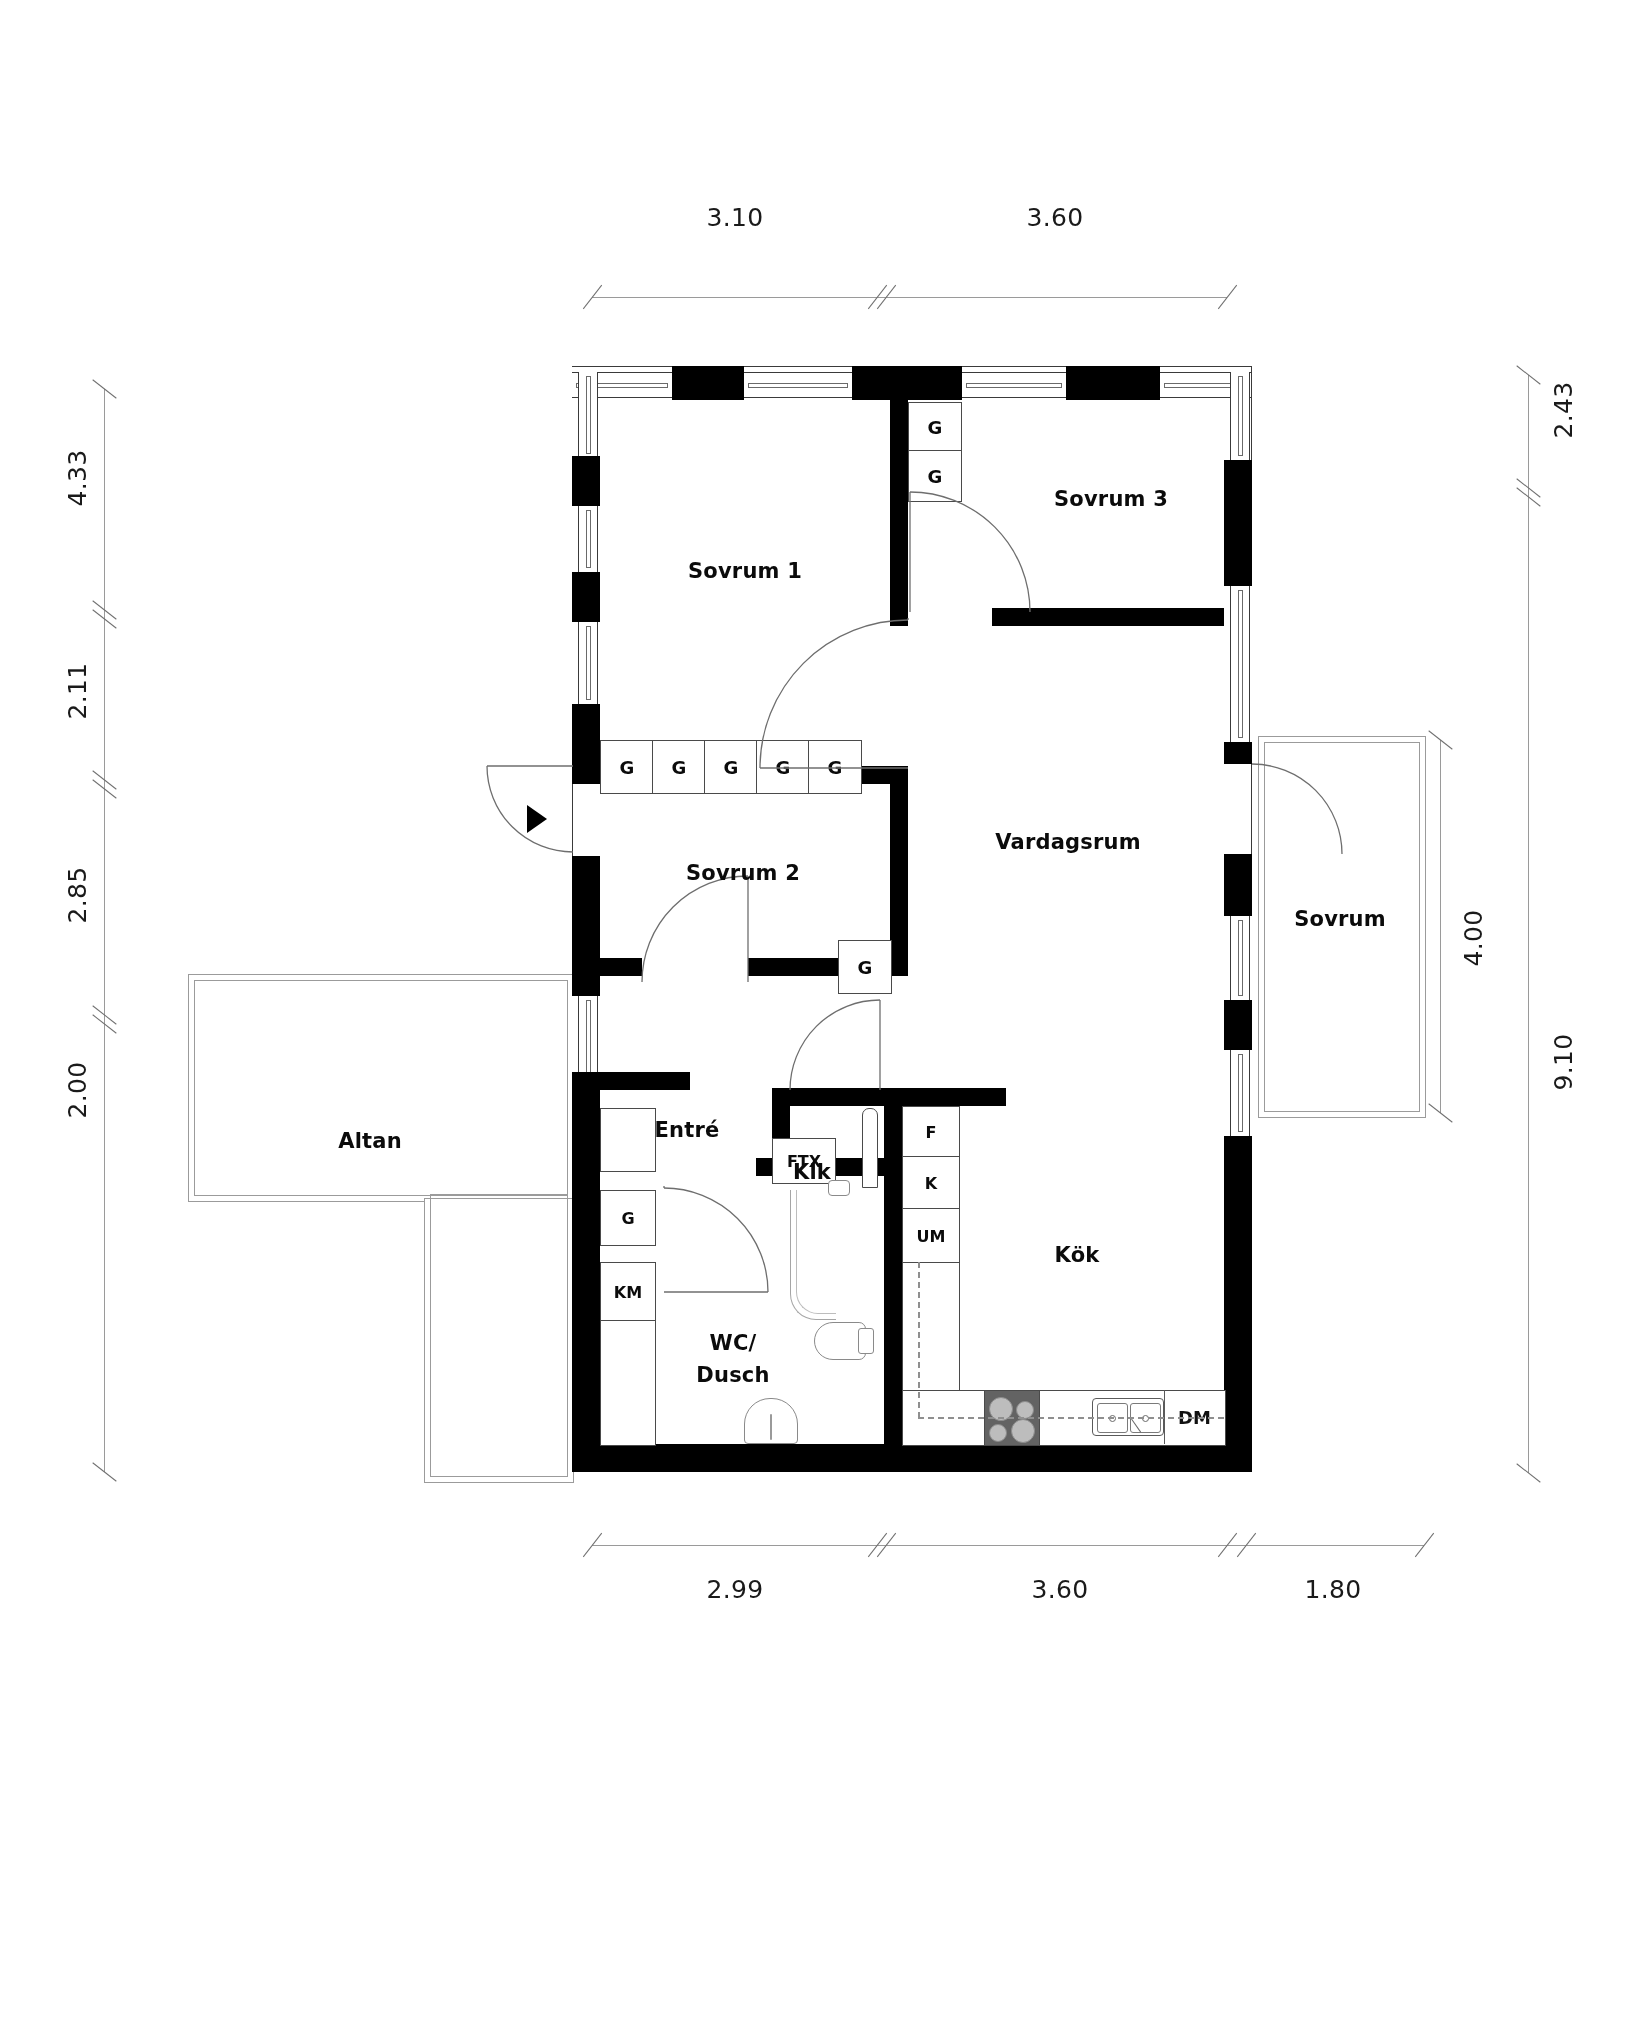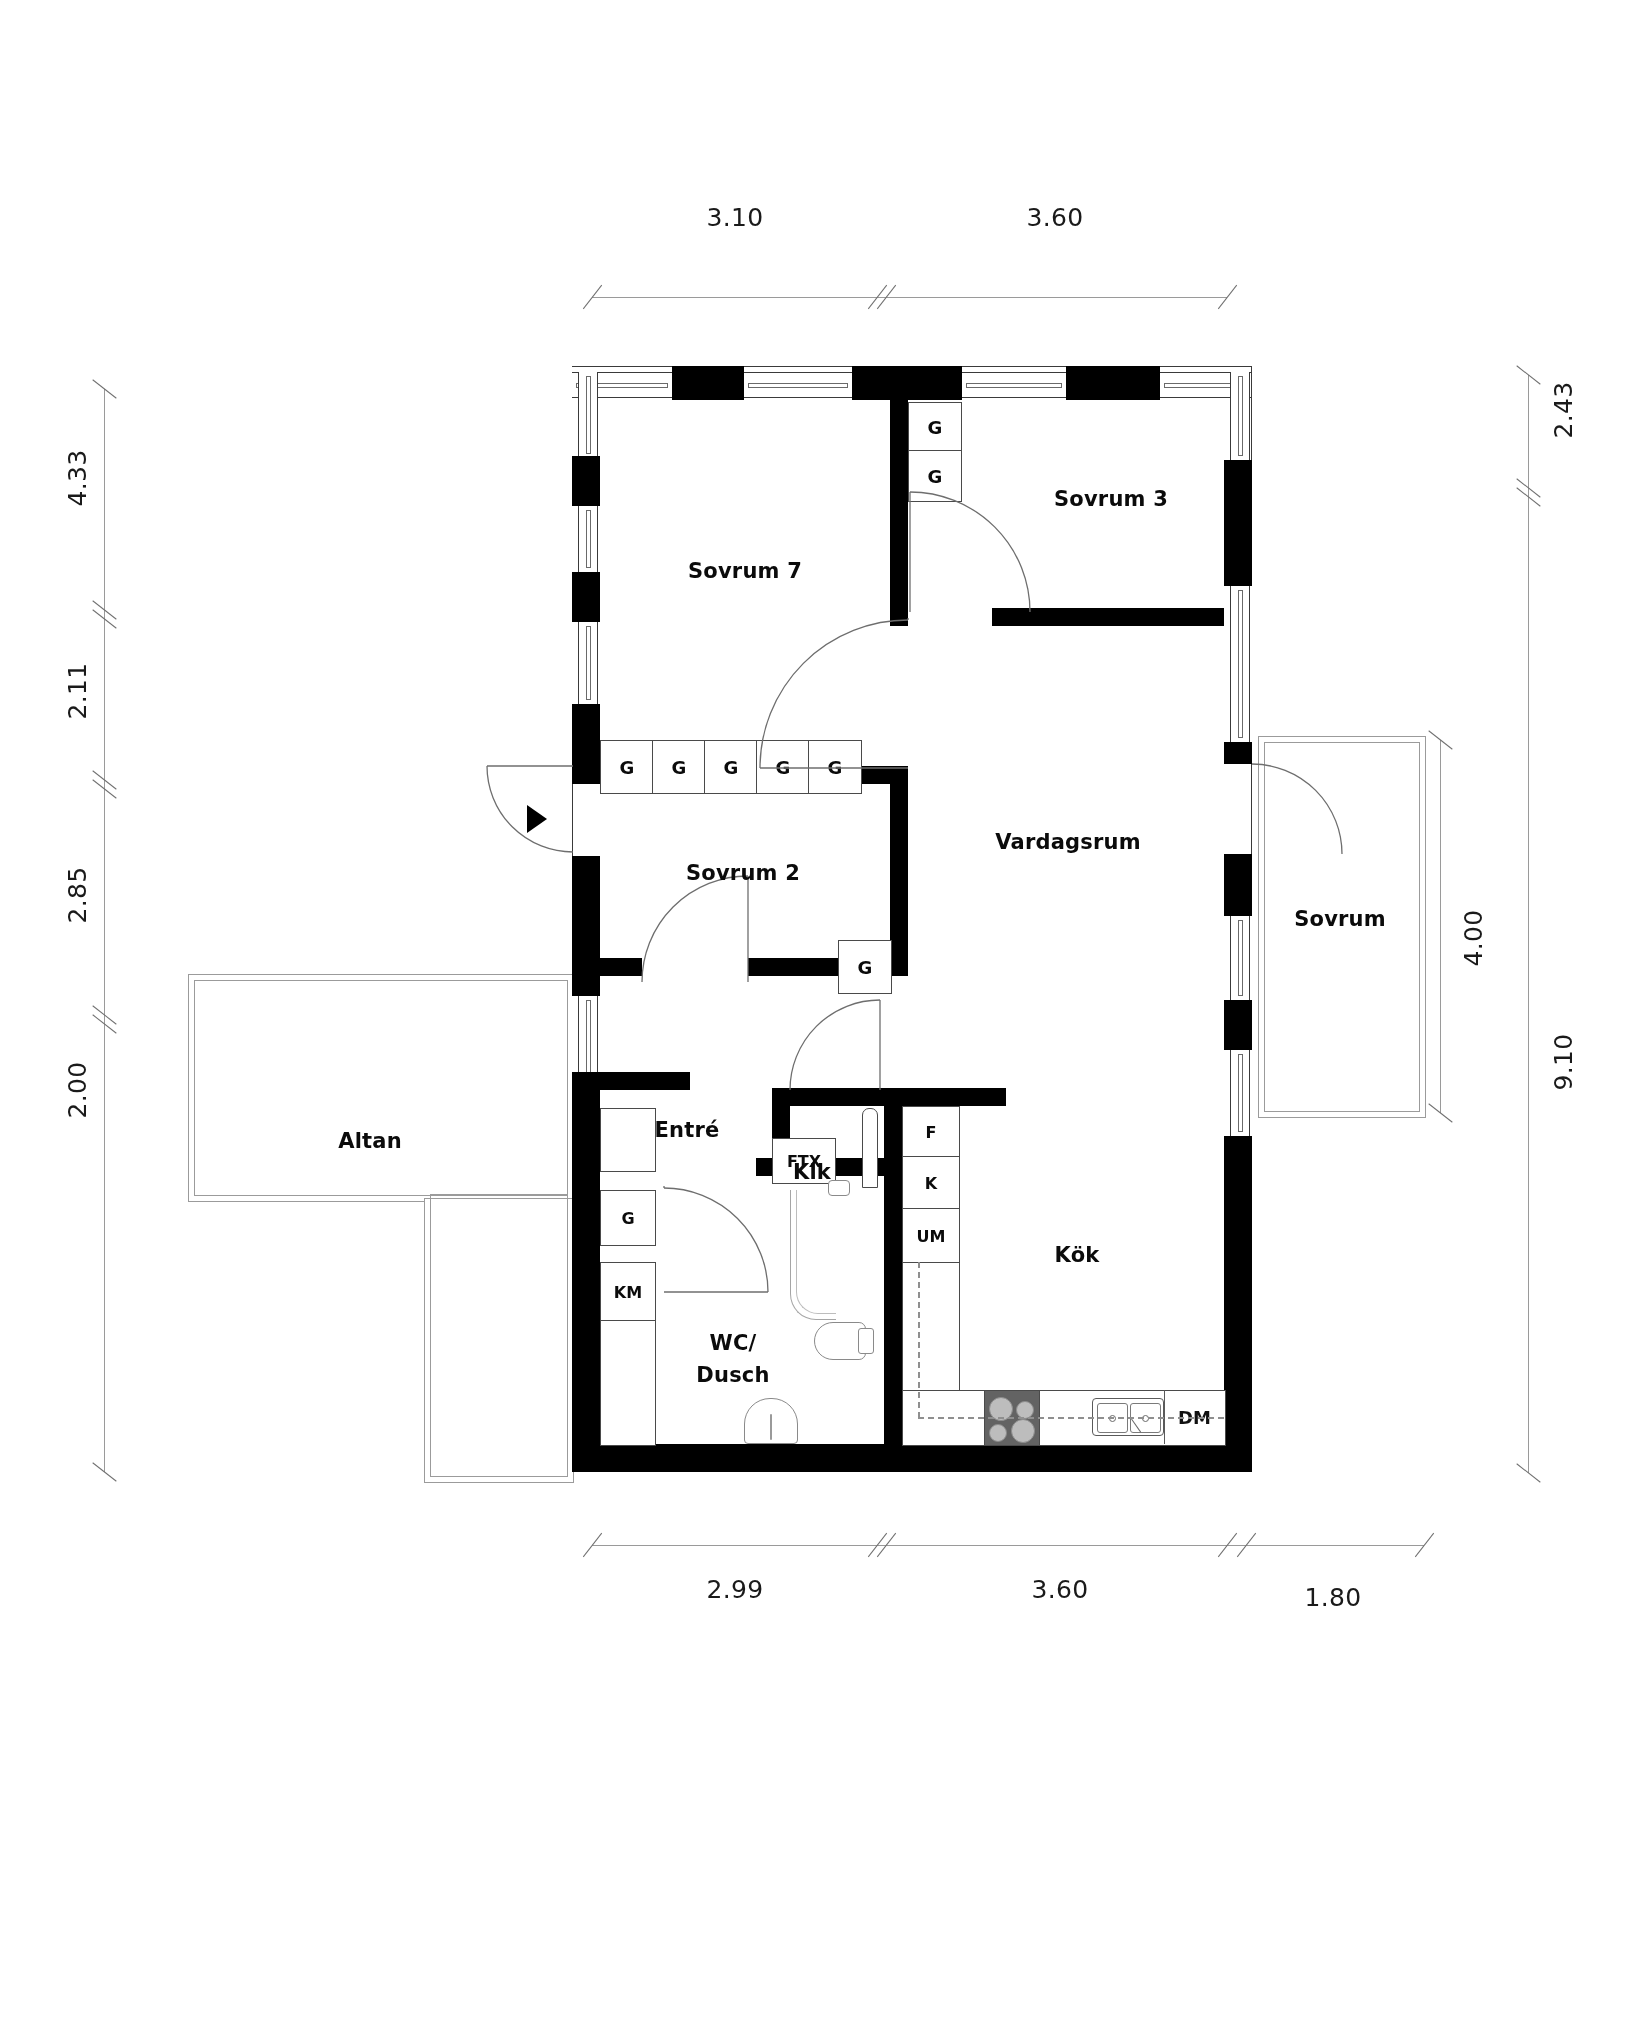--- a/index.html
+++ b/index.html
@@ -222,21 +222,21 @@
 
   <div class="dimline-h" style="left:592px; top:1545px; width:832px;"></div>
   <div class="tick" style="left:592px; top:1530px;"></div>
   <div class="tick" style="left:877px; top:1530px;"></div>
   <div class="tick" style="left:886px; top:1530px;"></div>
   <div class="tick" style="left:1227px; top:1530px;"></div>
   <div class="tick" style="left:1246px; top:1530px;"></div>
   <div class="tick" style="left:1424px; top:1530px;"></div>
   <div class="dim-text" style="left:735px; top:1589px;">2.99</div>
   <div class="dim-text" style="left:1060px; top:1589px;">3.60</div>
-  <div class="dim-text" style="left:1333px; top:1589px;margin-top:8px;">1.80</div>
+  <div class="dim-text" style="left:1333px; top:1589px;">1.80</div>
 
   <div class="terrace" style="left:188px; top:974px; width:384px; height:226px;"></div>
   <div class="terrace" style="left:424px; top:1198px; width:148px; height:283px;"></div>
   <div class="terrace-inner" style="left:194px; top:980px; width:372px; height:214px;"></div>
   <div class="terrace-inner" style="left:430px; top:1194px; width:136px; height:281px;"></div>
   <div class="room-label" style="left:370px; top:1141px;">Altan</div>
 
   <div class="terrace" style="left:1258px; top:736px; width:166px; height:380px;"></div>
   <div class="terrace-inner" style="left:1264px; top:742px; width:154px; height:368px;"></div>
   <div class="room-label" style="left:1340px; top:919px;">Sovrum</div>
@@ -429,21 +429,21 @@
   </div>
   <div class="entry-arrow" style="left:527px; top:805px;"></div>
 
   <div class="swing" style="left:1252px; top:764px;">
     <svg width="90" height="92" viewBox="0 0 90 92">
       <path d="M0,0 A90,90 0 0 1 90,90" fill="none" stroke="#6e6e6e" stroke-width="1.3"></path>
       <line x1="0" y1="90" x2="90" y2="90" stroke="#6e6e6e" stroke-width="0"></line>
     </svg>
   </div>
 
-  <div class="room-label" style="left:745px; top:571px;">Sovrum 7</div>
+  <div class="room-label" style="left:745px; top:571px;">Sovrum 1</div>
   <div class="room-label" style="left:1079px; top:499px;margin-left:32px;">Sovrum 3</div>
   <div class="room-label" style="left:743px; top:873px;">Sovrum 2</div>
   <div class="room-label" style="left:1068px; top:842px;">Vardagsrum</div>
   <div class="room-label" style="left:687px; top:1130px;">Entré</div>
   <div class="room-label" style="left:812px; top:1172px;">Klk</div>
   <div class="room-label" style="left:1077px; top:1255px;">Kök</div>
   <div class="room-label" style="left:733px; top:1343px;">WC/</div>
   <div class="room-label" style="left:733px; top:1375px;text-align:center;">Dusch</div>
 
 

